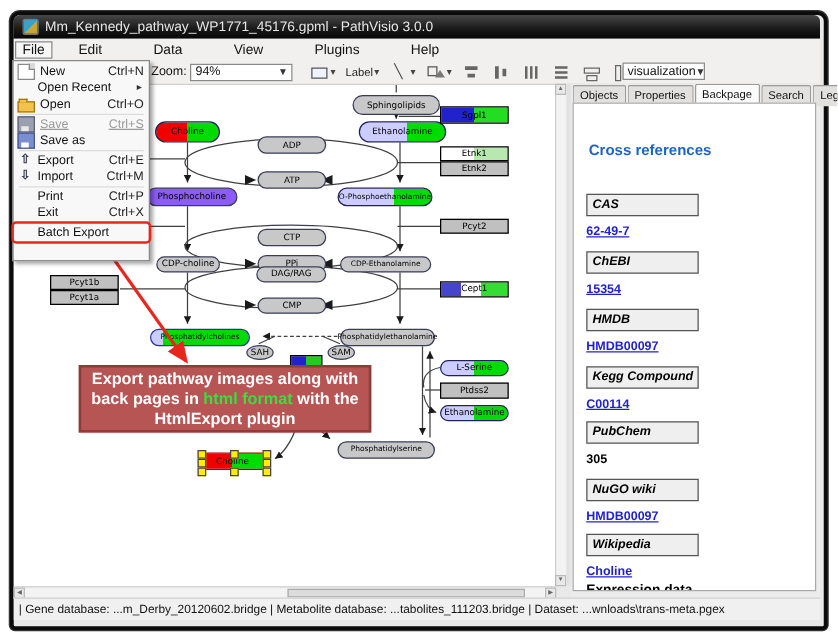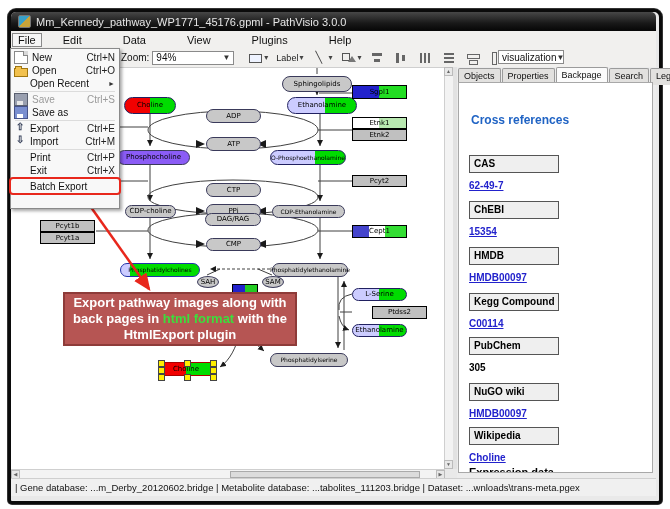--- a/index.html
+++ b/index.html
@@ -62,37 +62,37 @@
   #splitter{left:453px;top:67px;width:4px;height:402px;background:#e2e2e2;z-index:2;}
 
   
   #side-panel{left:457px;top:67px;width:199px;height:411px;background:#ececec;z-index:2;}
   #tabs{position:absolute;left:1px;top:1px;display:flex;gap:1px;}
   .tab{font-size:9px;padding:2px 5px;background:#e2e1df;border:1px solid #9b9b9b;border-bottom:none;border-radius:2px 2px 0 0;color:#111;}
   .tab.active{background:#fbfbfb;font-weight:normal;position:relative;top:-1px;padding-bottom:4px;}
   #panel-content{position:absolute;left:1px;top:15px;width:193px;height:389px;background:#ffffff;border:1px solid #a8a8a8;overflow:hidden;}
   #xref-heading{position:absolute;left:12px;top:30px;color:#1f63c4;font-weight:bold;font-size:12px;}
   .sec{position:absolute;left:10px;width:175px;}
-  .sec-header{width:84px;height:15px;background:#efefef;border:1px solid #555;font-size:10px;font-weight:bold;color:#000;padding:1px 0 0 4px;box-sizing:content-box;line-height:14px;}
+  .sec-header{width:84px;height:15px;background:#efefef;border:1px solid #555;font-size:10px;font-weight:bold;color:#000;padding:1px 0 0 4px;box-sizing:content-box;line-height:14px;font-style:italic;}
   .sec-value{margin-top:7px;font-size:10px;color:#000;font-weight:bold;}
   .sec-value.link{color:#2222cc;text-decoration:underline;cursor:pointer;}
   #xref-footer{position:absolute;left:10px;top:383px;font-size:11px;font-weight:bold;color:#000;}
 
   
   #status-bar{left:11px;top:478px;width:645px;height:17px;background:#f0f0f0;border-top:1px solid #cfcfcf;display:flex;align-items:center;z-index:2;}
   #status-bar .st{font-size:9.5px;color:#111;padding-left:4px;white-space:nowrap;}
 
   
   #file-menu{left:10px;top:48px;width:110px;height:161px;background:#f8f8f8;border:1px solid #8a8a8a;box-shadow:2px 2px 3px rgba(0,0,0,.35);z-index:10;padding-top:2px;box-sizing:border-box;}
   .menu-row{display:flex;align-items:center;height:13px;padding:0 4px 0 3px;font-size:10px;color:#111;}
   .menu-row .mi{width:12px;height:11px;position:relative;margin-right:4px;flex:none;}
   .menu-row .ml{flex:1;white-space:nowrap;}
   .menu-row .ms{color:#222;margin-left:4px;white-space:nowrap;}
   .menu-row .sub{font-size:7px;color:#333;}
-  .menu-row.disabled{color:#9a9a9a;}
+  .menu-row.disabled{color:#9a9a9a;text-decoration:underline;}
   .menu-row.disabled .ms{color:#9a9a9a;text-align:center;}
   .menu-row.highlighted{outline:2px solid #e8271c;outline-offset:0;border-radius:2px;height:14px;margin-top:2px;}
   .menu-sep{height:1px;background:#dcdcdc;margin:1px 4px;}
   .new-file-icon{background:#fff;border:1px solid #888;}
   .new-file-icon::after{content:"";position:absolute;right:-1px;top:-1px;width:4px;height:4px;background:#d8d8d8;border-left:1px solid #888;border-bottom:1px solid #888;}
   .open-folder-icon{background:#f2c14e;border:1px solid #a07610;height:7px !important;margin-top:3px;}
   .open-folder-icon::before{content:"";position:absolute;left:0;top:-3px;width:5px;height:2px;background:#f2c14e;border:1px solid #a07610;border-bottom:none;}
   .save-icon{background:#9aa0b0;border:1px solid #5a6070;}
   .save-icon::after{content:"";position:absolute;left:2px;bottom:0;width:6px;height:4px;background:#e8e8e8;}
   .save-as-icon{background:#7a8fd0;border:1px solid #47538a;}
@@ -266,21 +266,21 @@
       <div class="node" style="left: 197px; top: 276px; width: 22px; height: 12px; background: rgb(200, 200, 200); border: 1px solid rgb(58, 58, 90); border-radius: 50%;">
         <div class="lbl">SAH</div>
       </div>
       <div class="node" style="left: 262px; top: 276px; width: 22px; height: 12px; background: rgb(200, 200, 200); border: 1px solid rgb(58, 58, 90); border-radius: 50%;">
         <div class="lbl">SAM</div>
       </div>
       <div class="node" style="left: 232px; top: 284px; width: 26px; height: 9px; background: linear-gradient(90deg, rgb(34, 34, 204) 0%, rgb(34, 34, 204) 50%, rgb(34, 204, 34) 50%, rgb(34, 204, 34) 100%); border: 1px solid rgb(0, 0, 0); border-radius: 0px;"></div>
       <div class="node" style="left: 352px; top: 288px; width: 55px; height: 13px; background: linear-gradient(90deg, rgb(204, 204, 255) 0%, rgb(204, 204, 255) 50%, rgb(0, 220, 0) 50%, rgb(0, 220, 0) 100%); border: 1px solid rgb(32, 32, 96); border-radius: 6.5px;">
         <div class="lbl">L-Serine</div>
       </div>
-      <div class="node" style="left: 352px; top: 306px; width: 55px; height: 13px; background: rgb(192, 192, 192); border: 1px solid rgb(0, 0, 0); border-radius: 0px; margin-left: 20px;">
+      <div class="node" style="left: 352px; top: 306px; width: 55px; height: 13px; background: rgb(192, 192, 192); border: 1px solid rgb(0, 0, 0); border-radius: 0px;">
         <div class="lbl">Ptdss2</div>
       </div>
       <div class="node" style="left: 352px; top: 324px; width: 55px; height: 13px; background: linear-gradient(90deg, rgb(204, 204, 255) 0%, rgb(204, 204, 255) 50%, rgb(0, 220, 0) 50%, rgb(0, 220, 0) 100%); border: 1px solid rgb(32, 32, 96); border-radius: 6.5px;">
         <div class="lbl">Ethanolamine</div>
       </div>
       <div class="node" style="left: 270px; top: 353px; width: 78px; height: 14px; background: rgb(200, 200, 200); border: 1px solid rgb(58, 58, 90); border-radius: 7px;">
         <div class="lbl small">Phosphatidylserine</div>
       </div>
       <div class="node" style="left: 160px; top: 362px; width: 52px; height: 14px; background: linear-gradient(90deg, rgb(242, 0, 0) 0%, rgb(242, 0, 0) 50%, rgb(0, 220, 0) 50%, rgb(0, 220, 0) 100%); border: 1px solid rgb(170, 0, 0); border-radius: 0px;">
         <div class="lbl">Choline</div>
@@ -388,28 +388,28 @@
     <span class="st">| Gene database: ...m_Derby_20120602.bridge | Metabolite database: ...tabolites_111203.bridge | Dataset: ...wnloads\trans-meta.pgex</span>
   </div>
 
   <div class="abs" id="file-menu">
       <div class="menu-row">
         <div class="mi new-file-icon"></div>
         <div class="ml">New</div>
         <div class="ms">Ctrl+N</div>
       </div>
       <div class="menu-row">
+        <div class="mi"></div>
+        <div class="ml">Open Recent</div>
+        <div class="sub">►</div>
+      </div>
+      <div class="menu-row">
         <div class="mi open-folder-icon"></div>
         <div class="ml">Open</div>
         <div class="ms">Ctrl+O</div>
-      </div>
-      <div class="menu-row">
-        <div class="mi"></div>
-        <div class="ml">Open Recent</div>
-        <div class="sub">►</div>
       </div>
       <div class="menu-sep"></div>
       <div class="menu-row disabled">
         <div class="mi save-icon"></div>
         <div class="ml">Save</div>
         <div class="ms">Ctrl+S</div>
       </div>
       <div class="menu-row">
         <div class="mi save-as-icon"></div>
         <div class="ml">Save as</div>

